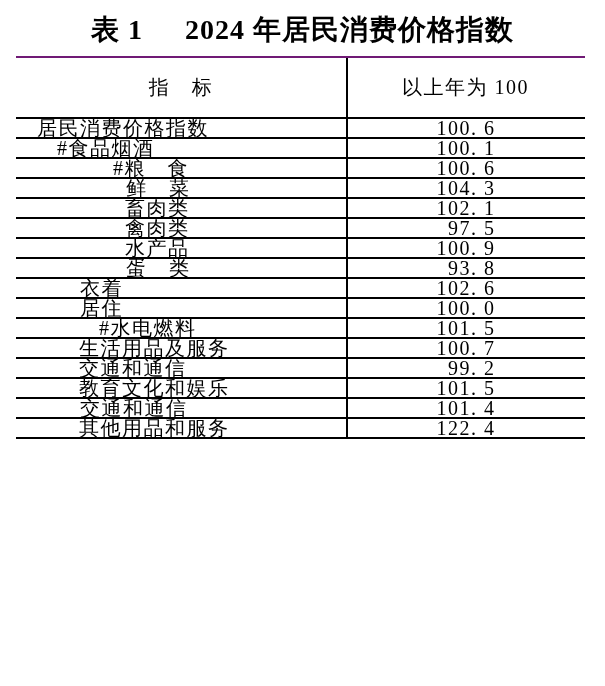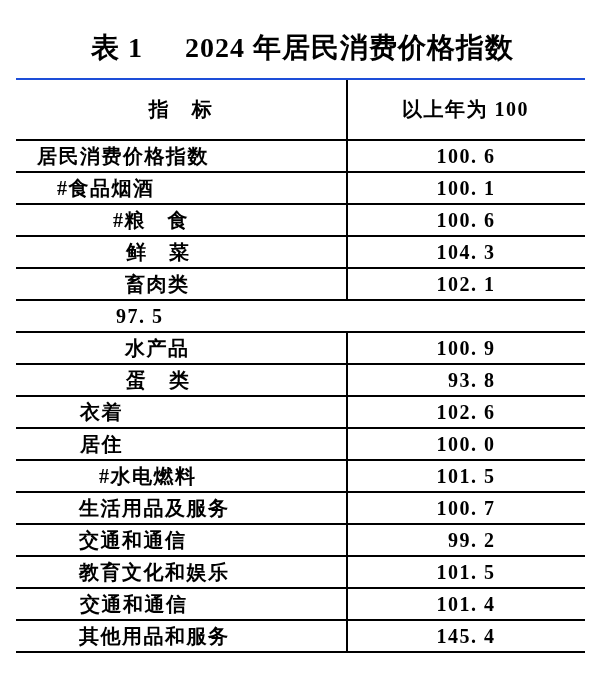--- a/index.html
+++ b/index.html
@@ -10,42 +10,41 @@
   }
   .page {
     position: relative;
     width: 605px; height: 686px;
     background: #ffffff;
     color: #000000;
     overflow: hidden;
   }
   .doc-title {
     position: absolute;
-    top: 29px; left: 0;
+    top: 11px; left: 0;
     width: 605px;
     display: flex;
     justify-content: center;
     gap: 42px;
     font-size: 28px;
     font-weight: bold;
     letter-spacing: 1px;
     white-space: nowrap;
     align-items: flex-end;
   }
   .cpi-table {
     position: absolute;
-    left: 16px; top: 78px;
+    left: 16px; top: 56px;
     width: 569px;
-    border-top: 2px solid #1d4ed8;
+    border-top: 2px solid #701a75;
     box-sizing: border-box;
-    font-weight: bold;
   }
   .row {
     display: flex;
-    height: 32px;
+    height: 20px;
     border-bottom: 2px solid #000;
     box-sizing: border-box;
   }
   .row.header { height: 61px; }
   .cell {
     box-sizing: border-box;
     display: flex;
     align-items: center;
     font-size: 20px;
     letter-spacing: 1.5px;
@@ -107,20 +106,21 @@
             <span class="num">104. 3</span>
           </div>
         </div>
         <div class="row">
           <div class="cell name" style="padding-left: 109px;">畜肉类</div>
           <div class="cell value">
             <span class="num">102. 1</span>
           </div>
         </div>
         <div class="row">
+          <div class="cell name" style="padding-left: 109px;">禽肉类</div>
           <div class="cell value">
             <span class="num">97. 5</span>
           </div>
         </div>
         <div class="row">
           <div class="cell name" style="padding-left: 109px;">水产品</div>
           <div class="cell value">
             <span class="num">100. 9</span>
           </div>
         </div>
@@ -168,19 +168,19 @@
         </div>
         <div class="row">
           <div class="cell name" style="padding-left: 64px;">交通和通信</div>
           <div class="cell value">
             <span class="num">101. 4</span>
           </div>
         </div>
         <div class="row">
           <div class="cell name" style="padding-left: 63px;">其他用品和服务</div>
           <div class="cell value">
-            <span class="num">145. 4</span>
+            <span class="num">122. 4</span>
           </div>
         </div>
       </div>
   </div>
 
 </div>
 
 </body></html>

